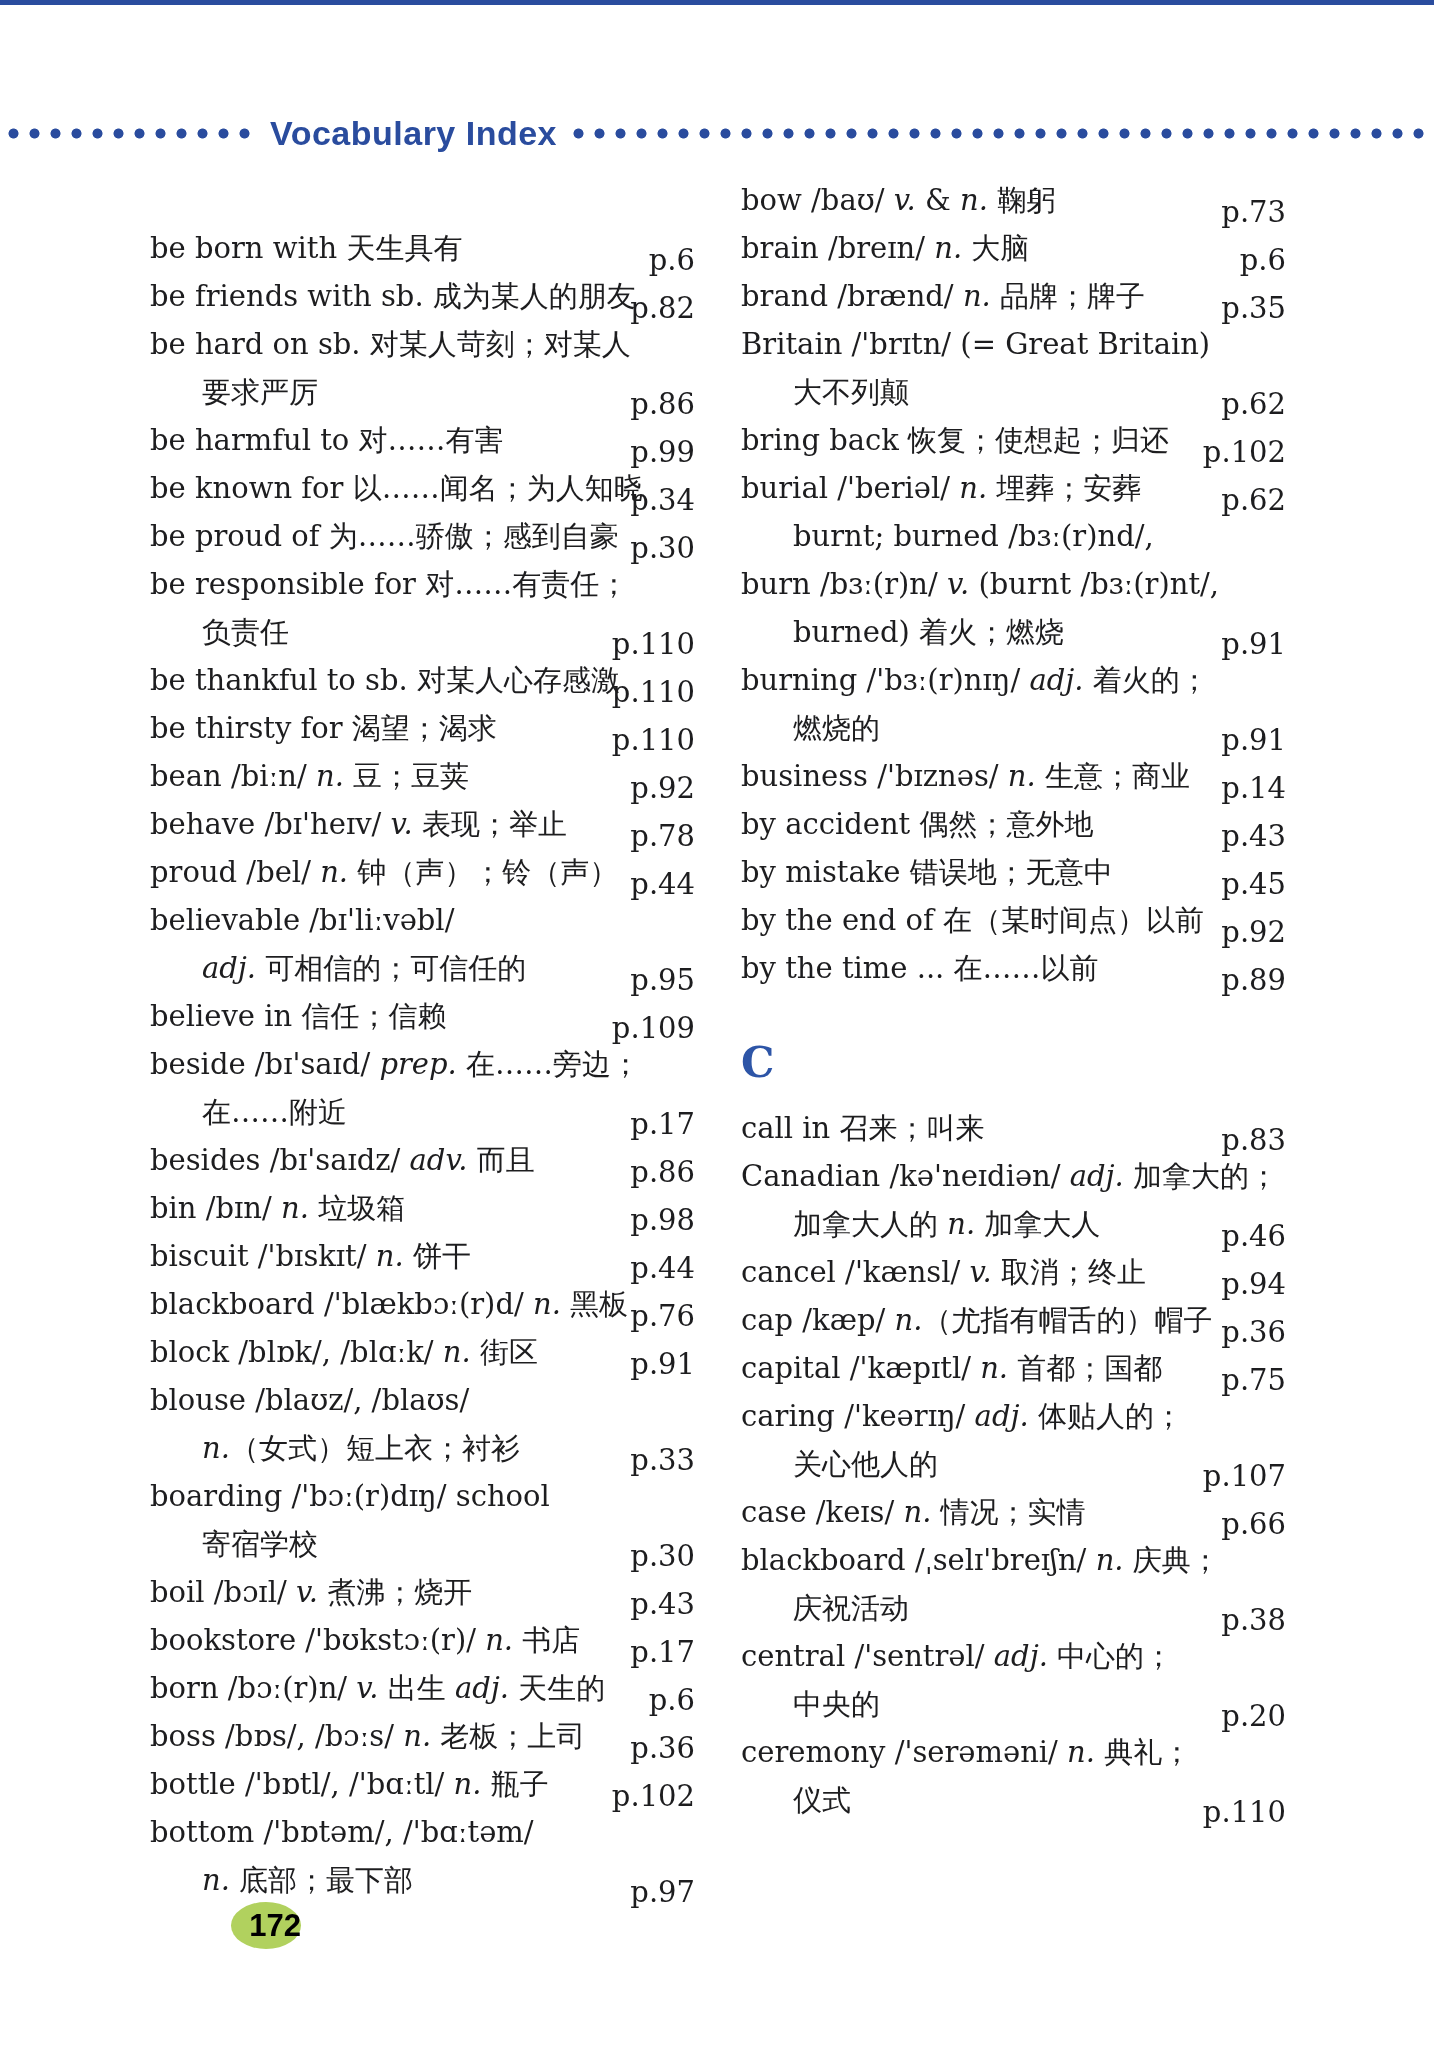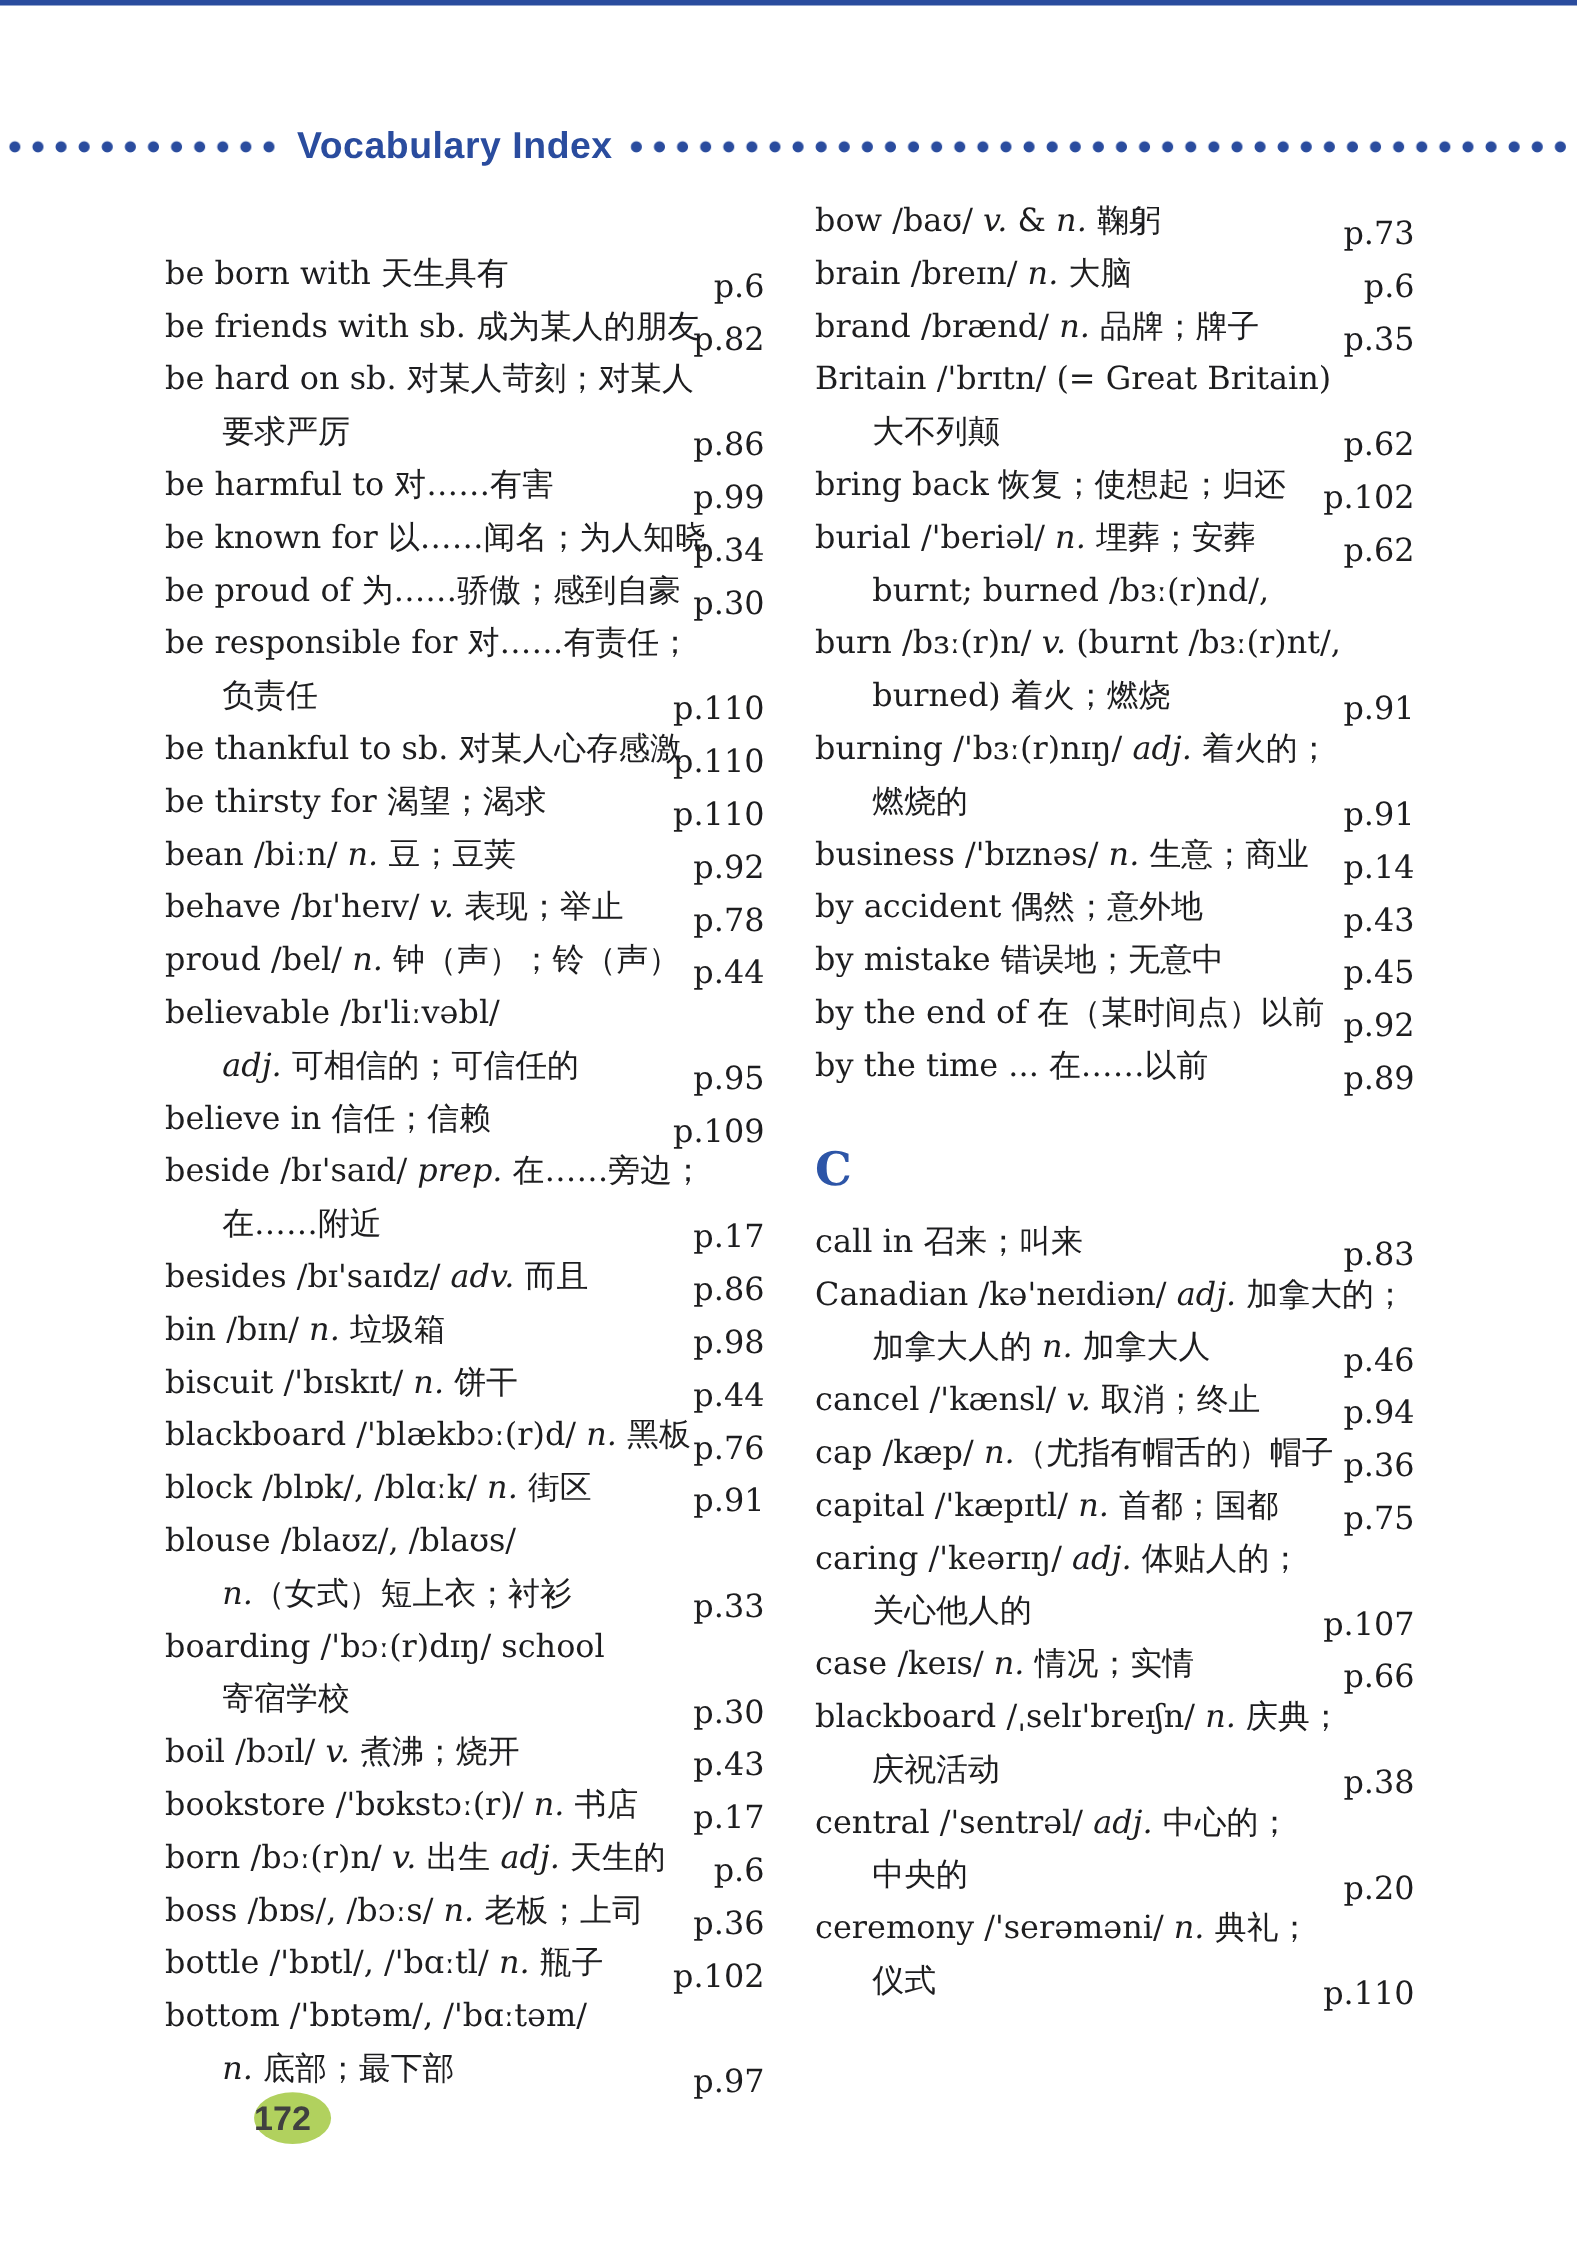--- a/index.html
+++ b/index.html
@@ -23,21 +23,21 @@
   .entry{margin:0;}
   .line{position:relative;height:48px;line-height:48px;white-space:nowrap;}
   .line.ind{padding-left:52px;}
   .page{position:absolute;right:0;top:12px;line-height:48px;}
   .s-b{font-weight:normal;}
   .s-i{font-style:italic;}
   .letter{height:54px;line-height:54px;margin:44px 0 14px 0;font-weight:bold;font-size:42px;color:var(--letter,#2d55a7);}
   
   .badge{
     position:absolute;left:231px;top:1902px;width:70px;height:47px;border-radius:50%;
-    background:var(--badge,#b1d15e);color:#404040;text-align:left;line-height:47px;
+    background:var(--badge,#b1d15e);color:#000000;text-align:right;line-height:47px;
     font-family:"Liberation Sans","DejaVu Sans",sans-serif;font-weight:bold;font-size:31px;
   }
 </style>
 </head>
 <body style="color: rgb(29, 29, 31);">
 
 <div class="topbar"></div>
 
 <div class="header">
   <div class="dots dots-left"></div>

